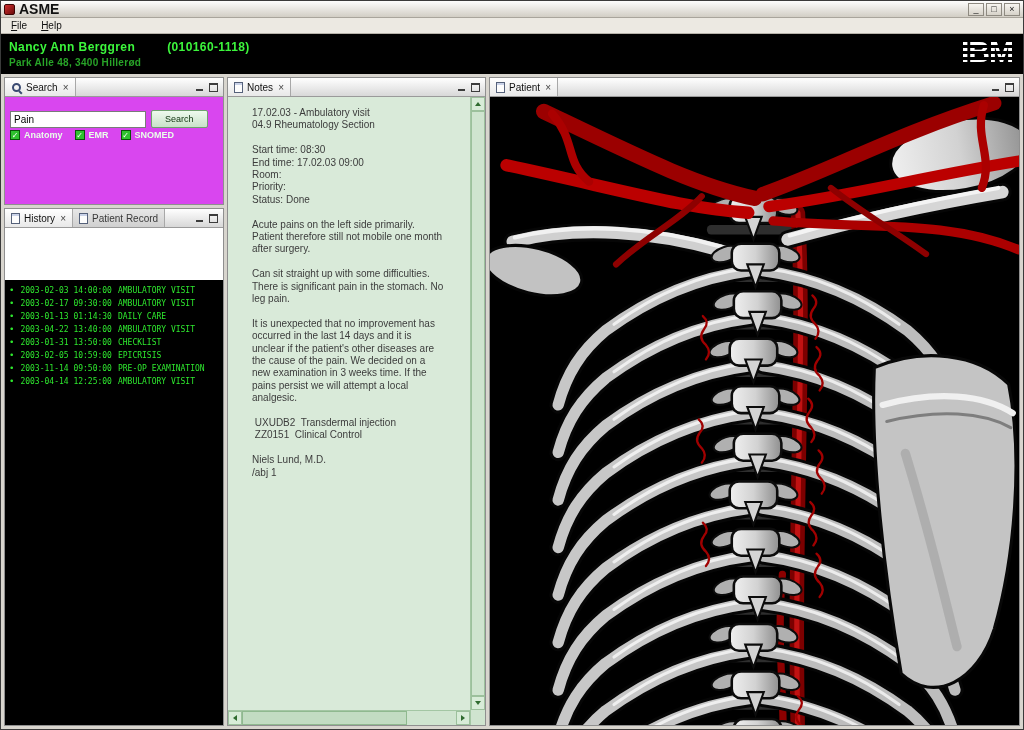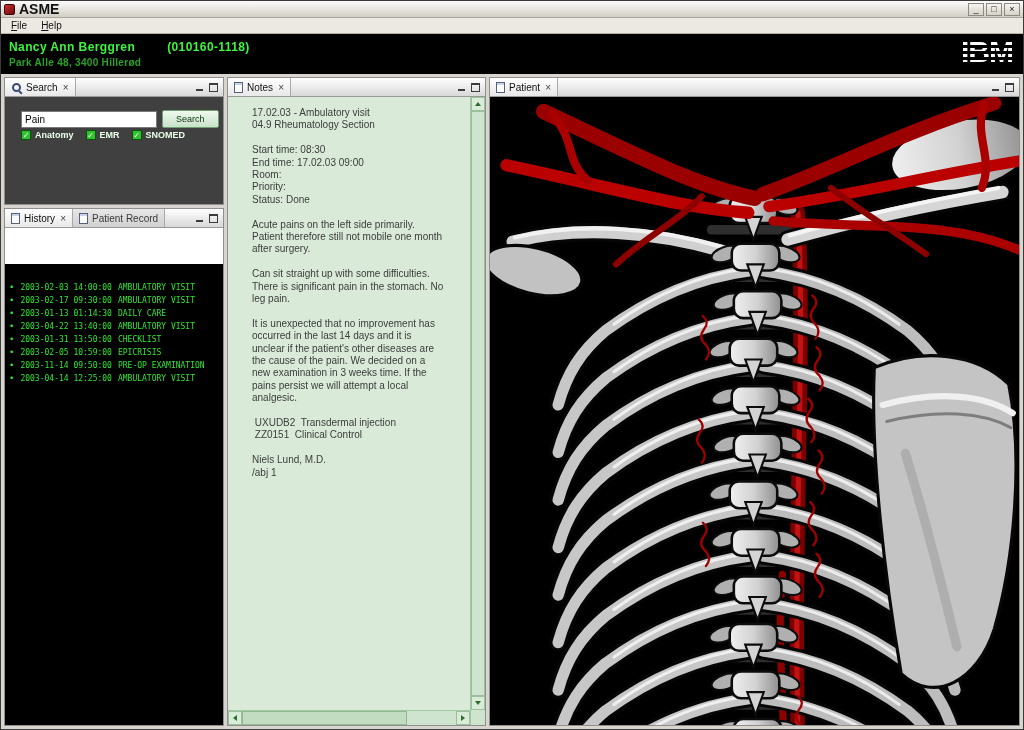--- a/index.html
+++ b/index.html
@@ -47,32 +47,32 @@
   .vbtn-min { width:9px; height:9px; position:relative; }
   .vbtn-min::after { content:''; position:absolute; left:1px; right:1px; bottom:1px; height:2px; background:#3c3c3c; }
   .vbtn-max { width:9px; height:9px; border:1px solid #3c3c3c; border-top:2px solid #3c3c3c; }
 
   .icon-doc { width:9px; height:11px; background:#fdfdfd; border:1px solid #55617a; box-shadow:inset 0 2px 0 #c9d2e8; flex:none; }
   .icon-search { width:11px; height:11px; position:relative; flex:none; }
   .icon-search::before { content:''; position:absolute; left:1px; top:1px; width:5px; height:5px; border:2px solid #3a4a72; border-radius:50%; }
   .icon-search::after { content:''; position:absolute; left:8px; top:8px; width:4px; height:2px; background:#3a4a72; transform:rotate(45deg); transform-origin:0 50%; }
 
   
-  .search-body { flex:1; background:#404040; padding:13px 16px 0; display:flex; flex-direction:column; min-height:0; }
+  .search-body { flex:1; background:#d946ef; padding:13px 5px 0; display:flex; flex-direction:column; min-height:0; }
   .search-row { display:flex; gap:5px; align-items:center; }
   .search-input { width:136px; height:17px; font-size:10px; padding:1px 3px; border:1px solid #7a7a7a; background:#fff; color:#000; font-family:"Liberation Sans",sans-serif; }
   .search-btn { height:18px; padding:0 13px; font-size:9px; background:linear-gradient(#eefaee,#c9e2c9); border:1px solid #6fa06f; border-radius:2px; color:#103310; }
   .filters { display:flex; gap:12px; margin-top:2px; align-items:center; }
   .filter { display:flex; gap:4px; align-items:center; }
   .cb { width:10px; height:10px; background:#2fc12f; border:1px solid #0a520a; flex:none; }
   .cb::after { content:'✓'; display:block; color:#fff; font-size:8px; line-height:9px; text-align:center; }
   .filter-label { font-size:9px; font-weight:bold; color:#eaffea; }
 
   
-  .history-body { flex:1; background:#000; padding:17px 4px; overflow:hidden; min-height:0; }
+  .history-body { flex:1; background:#000; padding:4px 4px; overflow:hidden; min-height:0;margin-top:16px; }
   .entry { display:flex; gap:6px; align-items:baseline; color:#2ee82e; font-family:"DejaVu Sans Mono",monospace; font-size:8px; line-height:12px; white-space:nowrap; }
   .entry::before { content:'•'; font-size:9px; }
 
   
   .notes-wrap { flex:1; position:relative; background:#d9ead9; min-height:0; }
   .notes-content { position:absolute; left:0; top:0; right:15px; bottom:15px; padding:10px 24px; overflow:hidden; }
   .note-line { font-size:10px; line-height:12.4px; min-height:12.4px; color:#3c3c3c; white-space:pre-wrap; }
   .vscroll { position:absolute; top:0; right:0; bottom:15px; width:15px; background:#cfe4cf; border-left:1px solid #a3c6a3; display:flex; flex-direction:column; }
   .varrow, .harrow { flex:none; background:#d8ecd8; border:1px solid #9cc09c; display:flex; align-items:center; justify-content:center; }
   .varrow { height:14px; }

